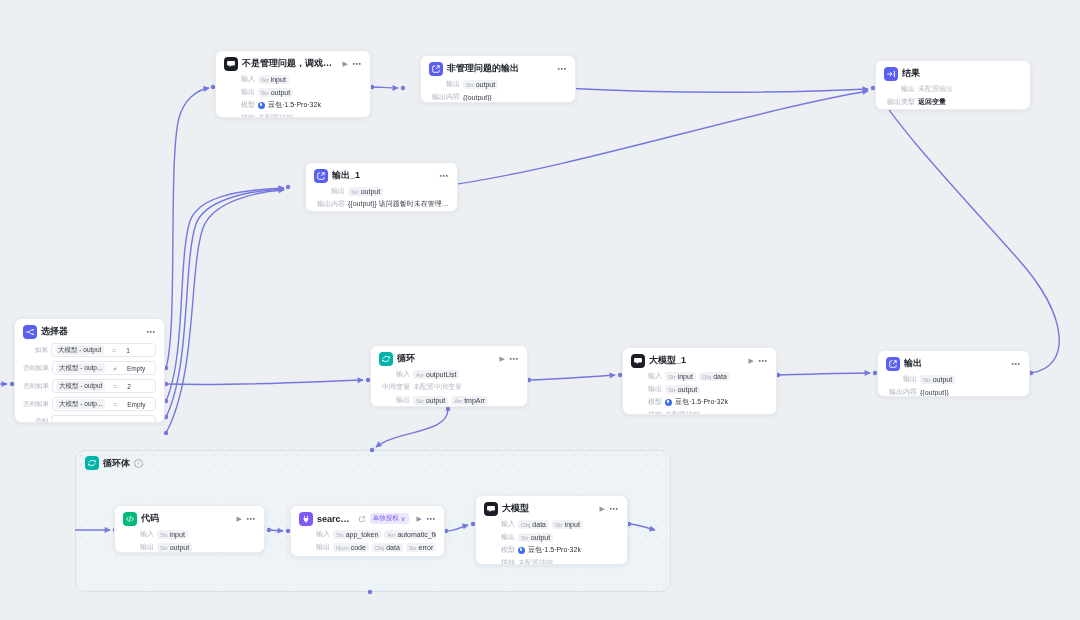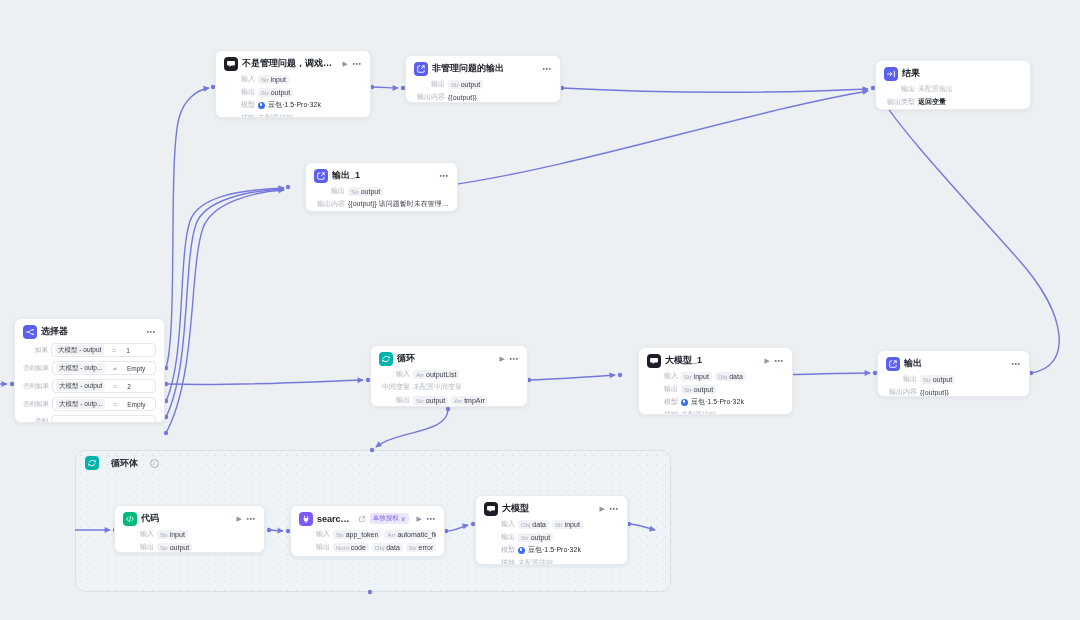--- a/index.html
+++ b/index.html
@@ -10,21 +10,21 @@
   *{box-sizing:border-box;margin:0;padding:0}
   html,body{width:1080px;height:620px;overflow:hidden}
   body{position:relative;background:var(--canvas);font-family:"Liberation Sans","DejaVu Sans",sans-serif;}
 
   
   .loopbody{position:absolute;left:75px;top:450px;width:596px;height:142px;
     border:1px solid #d7e1e9;border-radius:10px;
     background-color:rgba(236,244,246,.8);
     background-image:radial-gradient(circle,#ccd5de 0.8px,transparent 1px);
     background-size:9px 9px;}
-  .lbhdr{display:flex;align-items:center;gap:12px;padding:5px 9px;}
+  .lbhdr{display:flex;align-items:center;gap:4px;padding:5px 9px;}
   .lbtitle{font-size:9px;font-weight:bold;color:#23262e;}
   .info{width:9px;height:9px;border:1px solid #a9aeb8;border-radius:50%;color:#a9aeb8;
     font-size:6px;line-height:7px;text-align:center;font-style:italic;}
 
   
   svg.edges{position:absolute;left:0;top:0;width:1080px;height:620px;}
   .epath{stroke:var(--edge);stroke-width:1.4;fill:none;}
   .port{fill:var(--edge);}
   #arr path{fill:var(--edge);}
 
@@ -173,21 +173,21 @@
           <span>豆包·1.5·Pro·32k</span>
         </span>
       </div>
       <div class="row">
         <span class="rlabel">技能</span>
         <span class="muted">未配置技能</span>
       </div>
     </div>
 </div>
 
-<div class="node" style="left:405px;top:55px;width:156px;height:48px">
+<div class="node" style="left:420px;top:55px;width:156px;height:48px">
   <div class="hdr">
     <span class="nicon" style="background:var(--indigo)">
       <svg width="10" height="10" viewBox="0 0 12 12">
           <path d="M4.6 2.4H2.9a.8.8 0 0 0-.8.8v5.9c0 .45.35.8.8.8h6a.8.8 0 0 0 .8-.8V7.6" stroke="#fff" stroke-width="1.1" fill="none" stroke-linecap="round"></path>
           <path d="M6.2 5.8 9.8 2.2M7.2 2.2h2.6v2.6" stroke="#fff" stroke-width="1.1" fill="none" stroke-linecap="round" stroke-linejoin="round"></path>
         </svg>
     </span>
     <span class="ntitle">非管理问题的输出</span>
     <span class="spacer"></span>
     <span class="more">⋯</span>
@@ -336,21 +336,21 @@
       <div class="row">
         <span class="rlabel">输出</span>
         <span class="pills">
           <span class="pill"><span class="t">Str</span>output</span>
           <span class="pill"><span class="t">Arr</span>tmpArr</span>
         </span>
       </div>
     </div>
 </div>
 
-<div class="node" style="left:638px;top:347px;width:155px;height:68px">
+<div class="node" style="left:622px;top:347px;width:155px;height:68px">
   <div class="hdr">
     <span class="nicon" style="background:var(--dark)">
       <svg width="10" height="10" viewBox="0 0 12 12">
           <path d="M2.2 2.5h7.6a.9.9 0 0 1 .9.9v3.4a.9.9 0 0 1-.9.9H6.6L4.4 9.6V7.7H2.2a.9.9 0 0 1-.9-.9V3.4a.9.9 0 0 1 .9-.9z" fill="#fff"></path>
         </svg>
     </span>
     <span class="ntitle">大模型_1</span>
     <span class="spacer"></span>
     <span class="play">▶</span>
     <span class="more">⋯</span>

